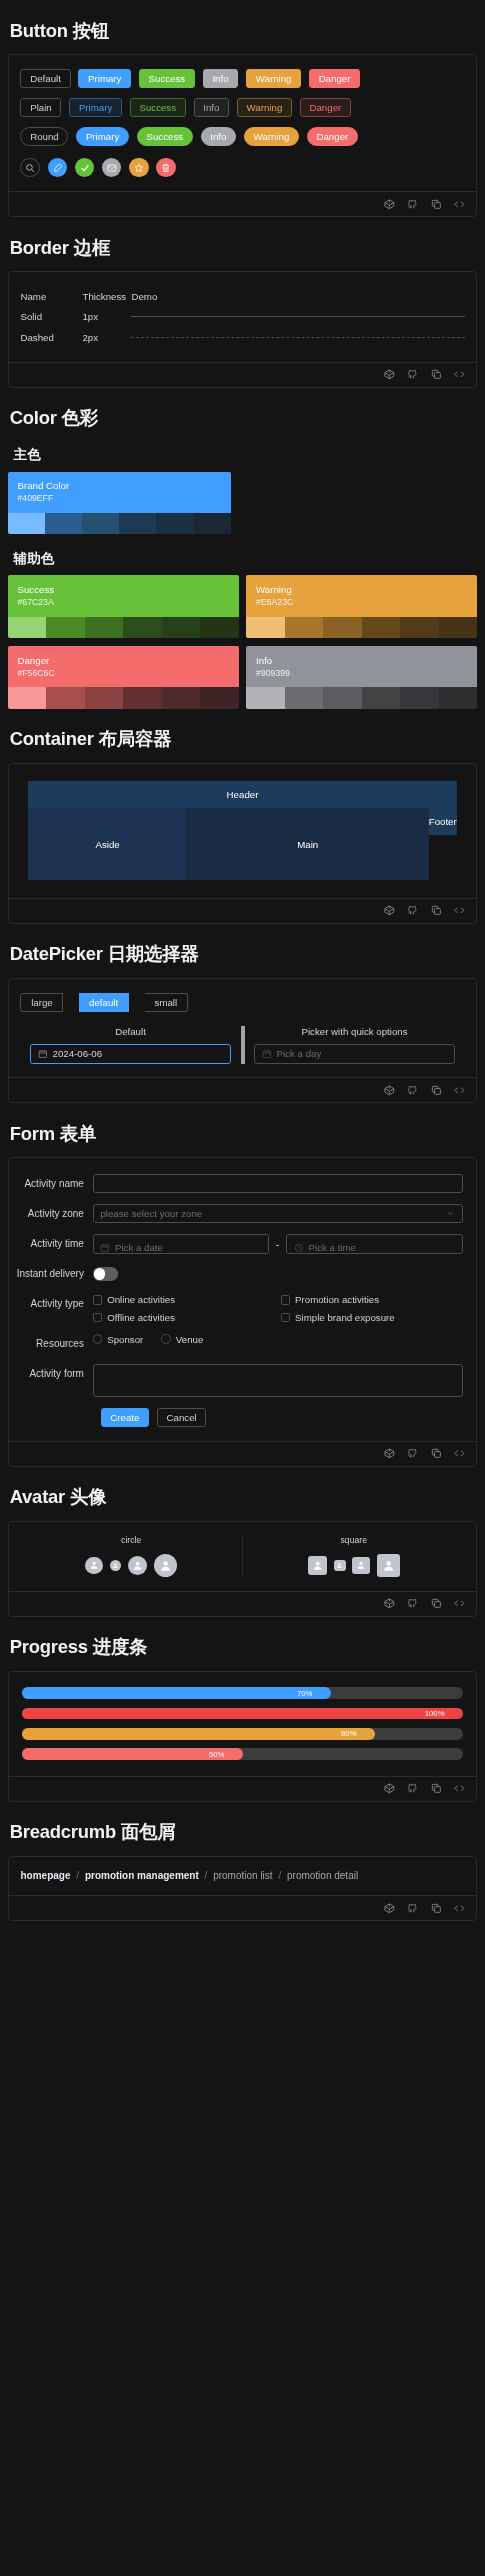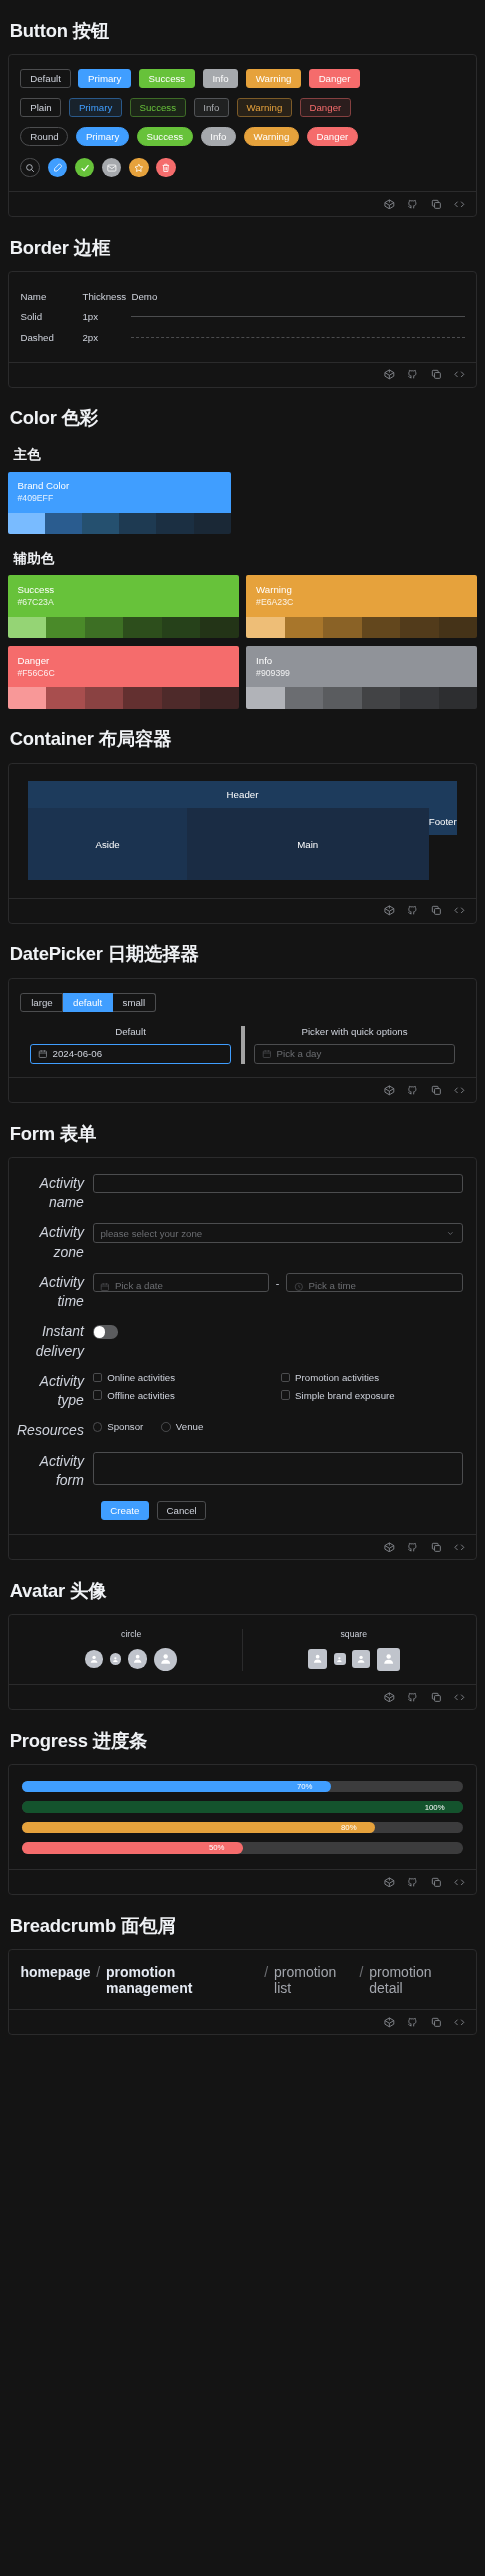--- a/index.html
+++ b/index.html
@@ -120,21 +120,21 @@
     background: #1b3350; color: #fff; width: 37%;
     display:flex; align-items:center; justify-content:center; font-size: 9.7px;
     min-height: 72px;
   }
   .ly-main {
     background: #1a2c44; color: #fff; flex: 1;
     display:flex; align-items:center; justify-content:center; font-size: 9.7px;
   }
 
   
-  .seg { display: flex; gap: 0; margin-bottom: 13.6px; }
+  .seg { display: flex; gap: 16px; margin-bottom: 13.6px; }
   .seg div {
     height: 19.4px; padding: 0 9.7px; font-size: 9.7px; line-height: 18.4px;
     border: 1px solid #4c4d4f; color: #cfd3dc; background: #141414; cursor: pointer;
   }
   .seg div:first-child { border-radius: 2.9px 0 0 2.9px; }
   .seg div:last-child  { border-radius: 0 2.9px 2.9px 0; }
   .seg div + div { border-left: none; }
   .seg div.active { background: #409eff; border-color: #409eff; color: #fff; }
   .dp-cols { display: flex; }
   .dp-col { flex: 1; padding: 0 9.7px; }
@@ -145,22 +145,22 @@
     display: flex; align-items: center; gap: 4.9px; padding: 0 6.8px;
     font-size: 9.7px; color: #cfd3dc; background: #141414;
   }
   .inputbox.focus { border-color: #409eff; }
   .inputbox .ph { color: #6c6e72; }
   .inputbox svg { width: 9.7px; height: 9.7px; opacity: .6; flex: none; }
 
   
   .fitem { display: flex; align-items: flex-start; margin-bottom: 10.7px; }
   .flabel {
-    width: 76px; text-align: right; padding-right: 8.7px; font-size: 14px;
-    color: #cfd3dc; line-height: 19.4px; flex: none; font-style: italic;
+    width: 76px; text-align: right; padding-right: 8.7px; font-size: 10px;
+    color: #cfd3dc; line-height: 19.4px; flex: none;
   }
   .fctrl { flex: 1; }
   .finput {
     height: 19.4px; border: 1px solid #4c4d4f; border-radius: 2.9px;
     background: #141414; display:flex; align-items:center; padding: 0 6.8px;
     font-size: 9.7px; color: #cfd3dc;
   }
   .finput .ph { color: #6c6e72; }
   .sel-arrow { margin-left: auto; opacity:.55; }
   .sel-arrow svg { width: 8.7px; height: 8.7px; display:block; }
@@ -203,21 +203,21 @@
   
   .pbar { height: 11.7px; border-radius: 5.8px; background: #3c3c3d; margin-bottom: 8.7px; position: relative; }
   .pbar:last-child { margin-bottom: 0; }
   .pfill {
     height: 100%; border-radius: 5.8px; display: flex; align-items: center;
     justify-content: flex-end; padding-right: 18px;
     font-size: 7.8px; color: #fff;
   }
 
   
-  .crumbs { display: flex; align-items: flex-start; gap: 5.8px; font-size: 14px; }
+  .crumbs { display: flex; align-items: flex-start; gap: 5.8px; font-size: 10px; }
   .crumbs .c { color: #e5eaf3; font-weight: bold; cursor: pointer; }
   .crumbs .c.last { color: #a3a6ad; font-weight: normal; }
   .crumbs .sep { color: #6c6e72; }
 </style>
 </head>
 <body>
 
 <div class="page">
 
   <h2 class="section-title">Button 按钮</h2>
@@ -764,21 +764,21 @@
 
   <h2 class="section-title">Progress 进度条</h2>
   <div class="demo-card">
     <div class="demo-body" style="padding:15.5px 13.6px">
       <div class="pbar">
         <div class="pfill" style="width:70%;background:#409eff">
             <span>70%</span>
           </div>
       </div>
       <div class="pbar">
-        <div class="pfill" style="width:100%;background:#14532d">
+        <div class="pfill" style="width:100%;background:#ef4444">
             <span>100%</span>
           </div>
       </div>
       <div class="pbar">
         <div class="pfill" style="width:80%;background:#e6a23c">
             <span>80%</span>
           </div>
       </div>
       <div class="pbar">
         <div class="pfill" style="width:50%;background:#f56c6c">

